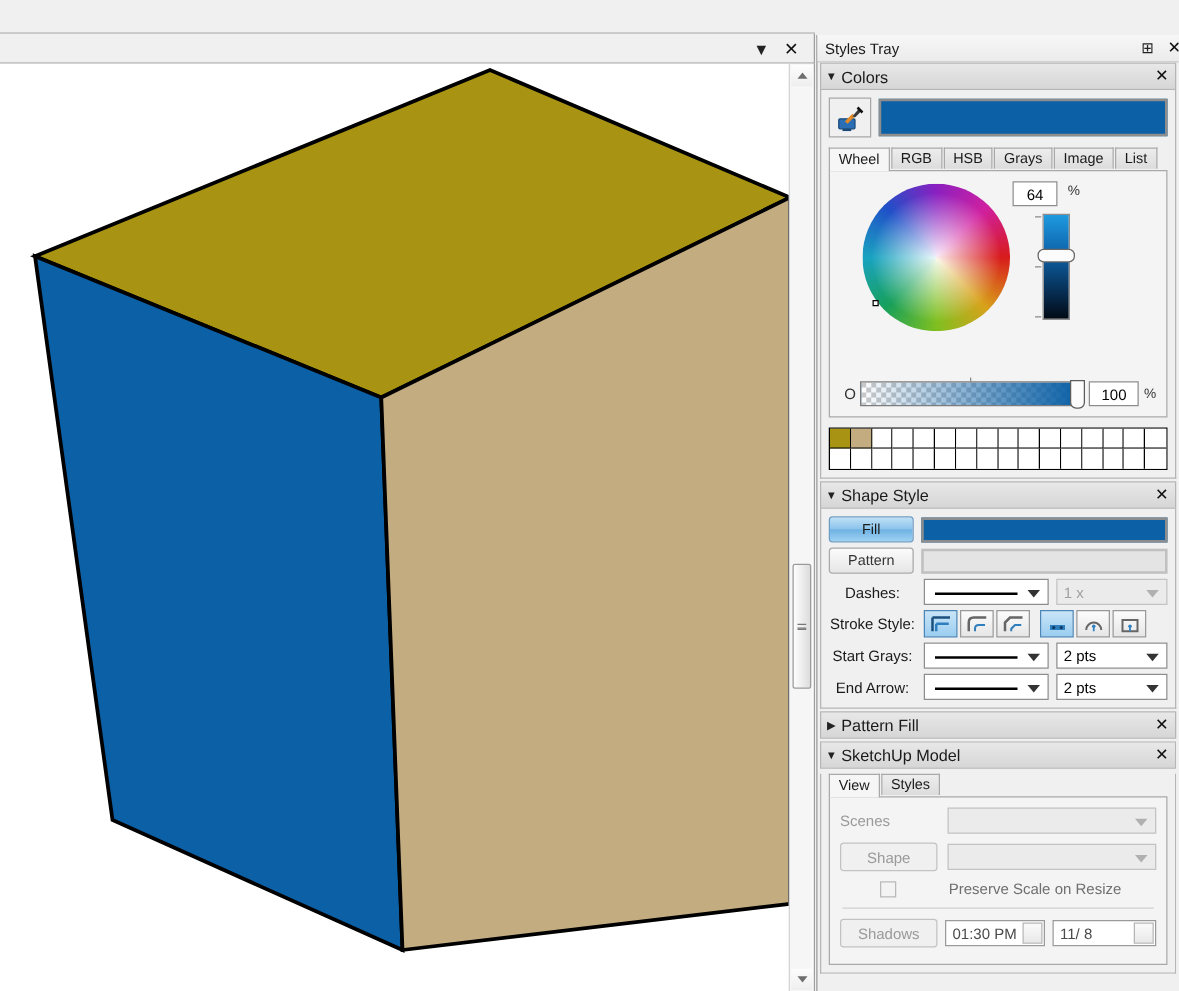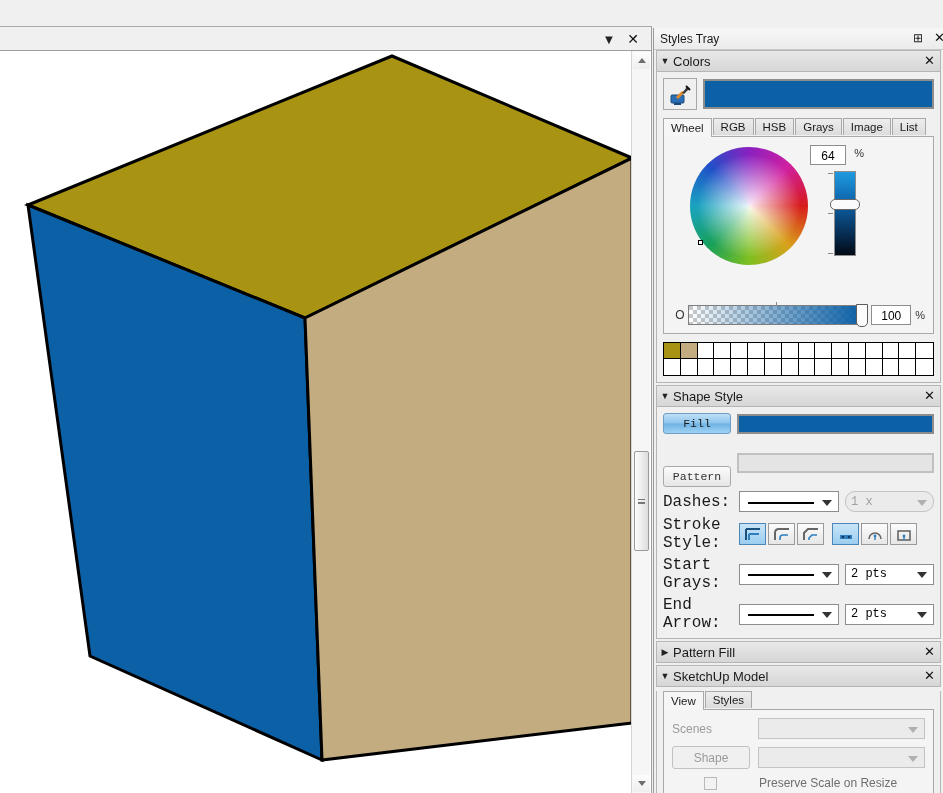--- a/index.html
+++ b/index.html
@@ -281,35 +281,33 @@
     border-bottom: 1px solid #000;
     background: #fff;
   }
   #palette div:nth-child(16n) { border-right: none; }
   #palette div.r2 { border-bottom: none; }
 
   
   .ss-row {
     display: flex; align-items: center;
     margin-bottom: 4px;
-    font-family: Liberation Mono, monospace;
   }
   .btn3d {
     width: 68px; height: 21px;
     border: 1px solid #6f9dc4;
     border-radius: 3px;
     background: linear-gradient(#bfe0f6, #8cc4ec 48%, #6fb2e3 52%, #9ed2f4);
     font-size: 11.5px; color: #1a1a1a;
     display: flex; align-items: center; justify-content: center;
   }
   .btn3d.off {
     border: 1px solid #a9a9a9;
     background: linear-gradient(#fbfbfb,#e6e6e6);
     color: #333;
-    margin-top: 28px;
   }
   .sw-box {
     flex: 1; height: 20px; margin-left: 6px;
     border: 2px solid #8d8d8d;
   }
   .sw-box.fill { background: #0b60a6; }
   .sw-box.pattern { background: #e4e4e4; border: 2px solid #c0c0c0; }
   .sw-stroke {
     width: 78px; height: 19px; margin-left: 6px;
     background: #000; border: 1px solid #8d8d8d;
@@ -326,22 +324,22 @@
   .combo.dim { background: #ebebeb; color: #a0a0a0; border-color: #c3c3c3; }
   .combo .car {
     position: absolute; right: 6px; top: 50%;
     width: 0; height: 0; margin-top: -2px;
     border-left: 5px solid transparent;
     border-right: 5px solid transparent;
     border-top: 6px solid #333;
   }
   .combo.dim .car { border-top-color: #b0b0b0; }
   .lbl {
-    width: 76px; text-align: left; padding-right: 6px;
-    font-size: 16px; color: #1a1a1a;
+    width: 76px; text-align: center; padding-right: 6px;
+    font-size: 12px; color: #1a1a1a;
   }
   .lineprev {
     position: absolute; left: 8px; right: 24px; top: 50%;
     border-top: 2px solid #000;
   }
   .sbtn {
     width: 27px; height: 22px;
     border: 1px solid #9a9a9a;
     background: linear-gradient(#fcfcfc,#e6e6e6);
     margin-right: 2px;
@@ -570,21 +568,21 @@
             <div class="sw-box pattern"></div>
           </div>
 
 
           <div class="ss-row">
             <div class="lbl">Dashes:</div>
             <div class="combo" style="width:100px;">
               <span class="lineprev"></span>
               <span class="car"></span>
             </div>
-            <div class="combo dim" style="flex:1;margin-left:6px;border-radius:10px;">
+            <div class="combo dim" style="flex:1;margin-left:6px;">
               <span>1 x</span>
               <span class="car"></span>
             </div>
           </div>
 
           <div class="ss-row">
             <div class="lbl">Stroke Style:</div>
             <div class="sbtn sel">
               <svg width="18" height="15" viewBox="0 0 18 15">
                   <path d="M2 2 h14 M2 2 v11" stroke="#1b4f7d" stroke-width="2" fill="none"></path>

